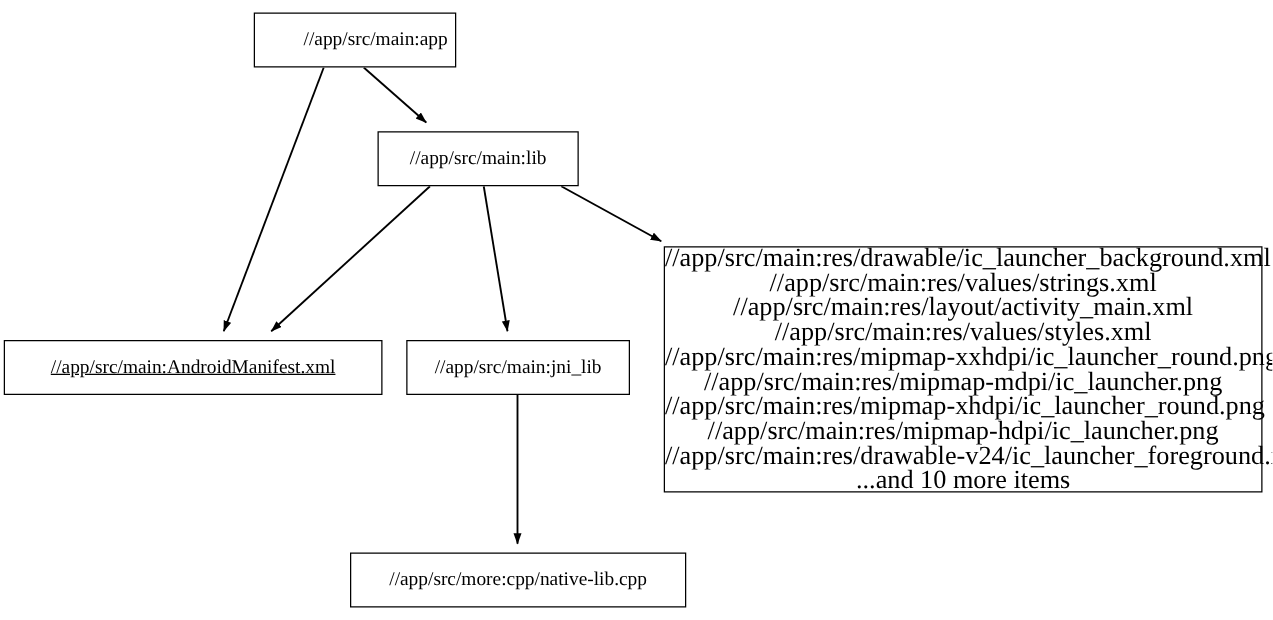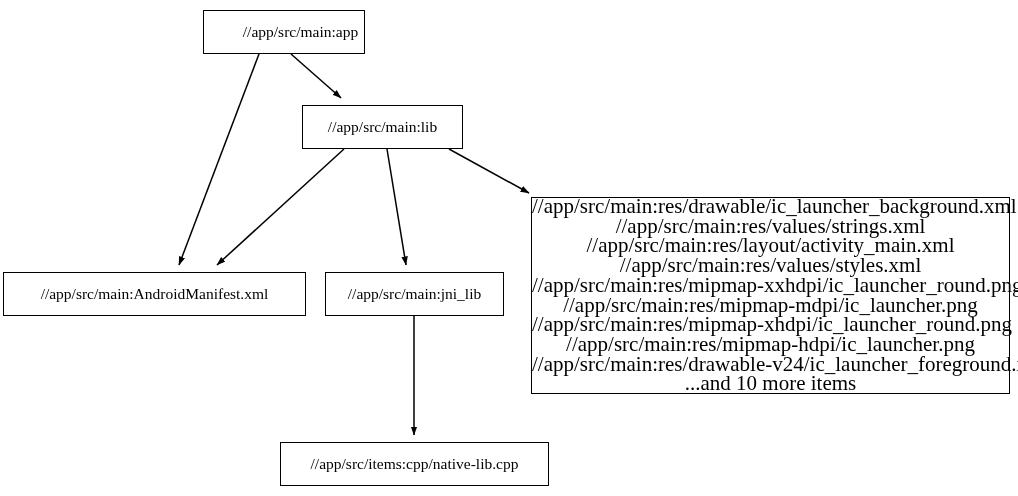--- a/index.html
+++ b/index.html
@@ -71,30 +71,30 @@
   </svg>
 
   <div class="node" style="left:203px; top:10px; width:162px; height:44px;padding-left:33px;">
     <span class="node-label">//app/src/main:app</span>
   </div>
 
   <div class="node" style="left:302px; top:105px; width:161px; height:44px;">
     <span class="node-label">//app/src/main:lib</span>
   </div>
 
-  <div class="node" style="left:3px; top:272px; width:303px; height:44px;">
+  <div class="node" style="left:3px; top:272px; width:303px; height:44px;text-decoration:underline;">
     <span class="node-label">//app/src/main:AndroidManifest.xml</span>
   </div>
 
   <div class="node" style="left:325px; top:272px; width:179px; height:44px;">
     <span class="node-label">//app/src/main:jni_lib</span>
   </div>
 
   <div class="node" style="left:280px; top:442px; width:269px; height:44px;">
-    <span class="node-label">//app/src/items:cpp/native-lib.cpp</span>
+    <span class="node-label">//app/src/more:cpp/native-lib.cpp</span>
   </div>
 
   <div class="node multiline" style="left:531px; top:197px; width:479px; height:197px;">
     <span class="node-label">//app/src/main:res/drawable/ic_launcher_background.xml
 //app/src/main:res/values/strings.xml
 //app/src/main:res/layout/activity_main.xml
 //app/src/main:res/values/styles.xml
 //app/src/main:res/mipmap-xxhdpi/ic_launcher_round.png
 //app/src/main:res/mipmap-mdpi/ic_launcher.png
 //app/src/main:res/mipmap-xhdpi/ic_launcher_round.png

